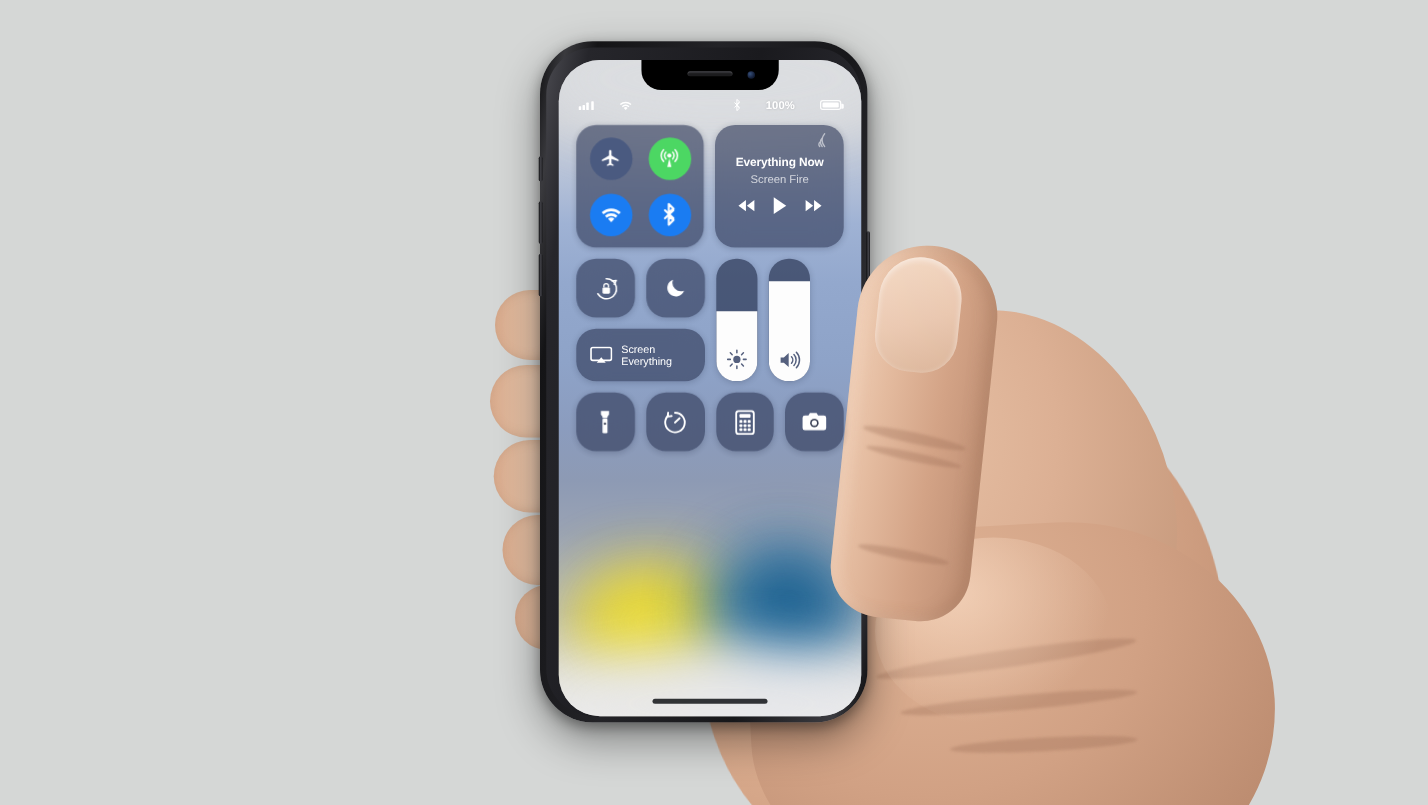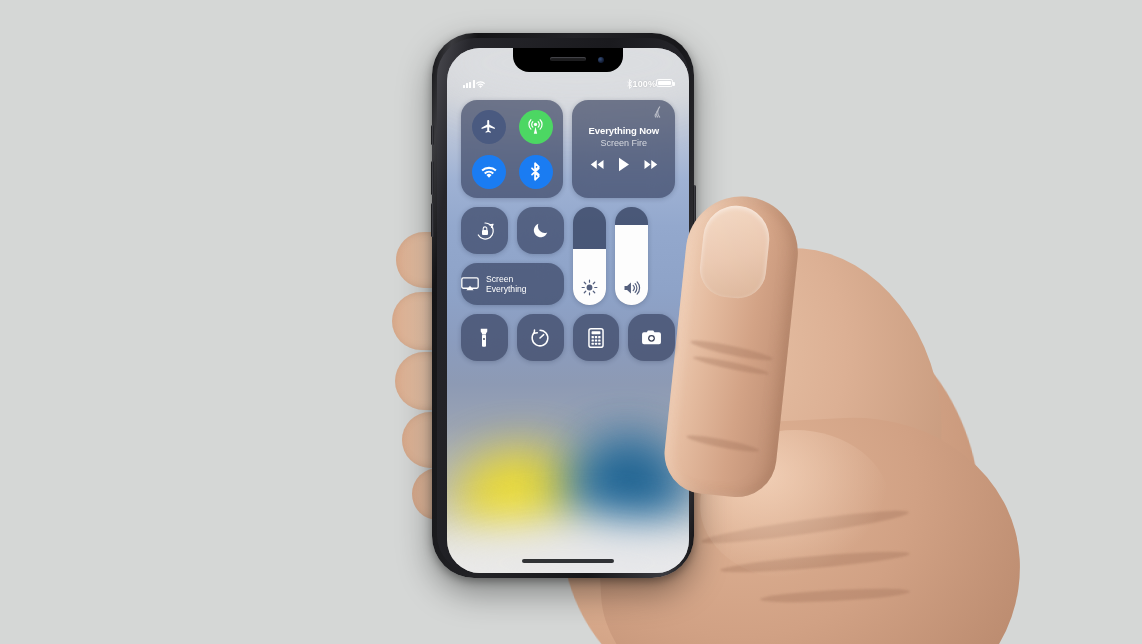--- a/index.html
+++ b/index.html
@@ -129,21 +129,21 @@
   }
 
   
   .statusbar{
     position:absolute;left:0;top:28px;width:242px;height:16px;
     display:flex;align-items:center;justify-content:space-between;
     padding:0 16px;box-sizing:border-box;z-index:25;
     color:#fff;font-size:9px;font-weight:bold;
     text-shadow:0 0 2px rgba(0,0,0,.20);
   }
-  .sb-left,.sb-right{display:flex;gap:0;}
+  .sb-left,.sb-right{display:flex;align-items:center;gap:20px;}
   .bars{display:flex;align-items:flex-end;gap:1.2px;height:8px;}
   .bars i{display:block;width:2px;background:#fff;border-radius:.5px;}
   .bars i:nth-child(1){height:3px}
   .bars i:nth-child(2){height:4.5px}
   .bars i:nth-child(3){height:6px}
   .bars i:nth-child(4){height:7.5px}
   .batt{
     width:17px;height:8px;border:1px solid rgba(255,255,255,.95);
     border-radius:2.2px;position:relative;box-sizing:border-box;padding:1px;
   }
@@ -188,21 +188,21 @@
   .track-artist{font-size:9px;line-height:1.2;color:rgba(255,255,255,.72);margin-top:1px;text-align:center;}
   .transport{display:flex;align-items:center;gap:13px;margin-top:9px;}
   .tbtn{display:flex;align-items:center;}
 
   
   .mod-sq{width:47px;height:47px;display:flex;align-items:center;justify-content:center;}
 
   
   .mod-mirror{
     width:103px;height:42px;display:flex;align-items:center;gap:7px;
-    box-sizing:border-box;color:#fff;
+    padding-left:11px;box-sizing:border-box;color:#fff;
   }
   .mirror-label{font-size:8.6px;line-height:1.18;font-weight:400;}
 
   
   .slider{
     width:33px;height:98px;border-radius:16px;overflow:hidden;position:relative;
     background:rgba(42,52,82,.70);
     box-shadow:0 1px 5px rgba(20,28,50,.22);
   }
   .slider-fill{position:absolute;left:0;bottom:0;width:100%;background:#fdfdfd;}

